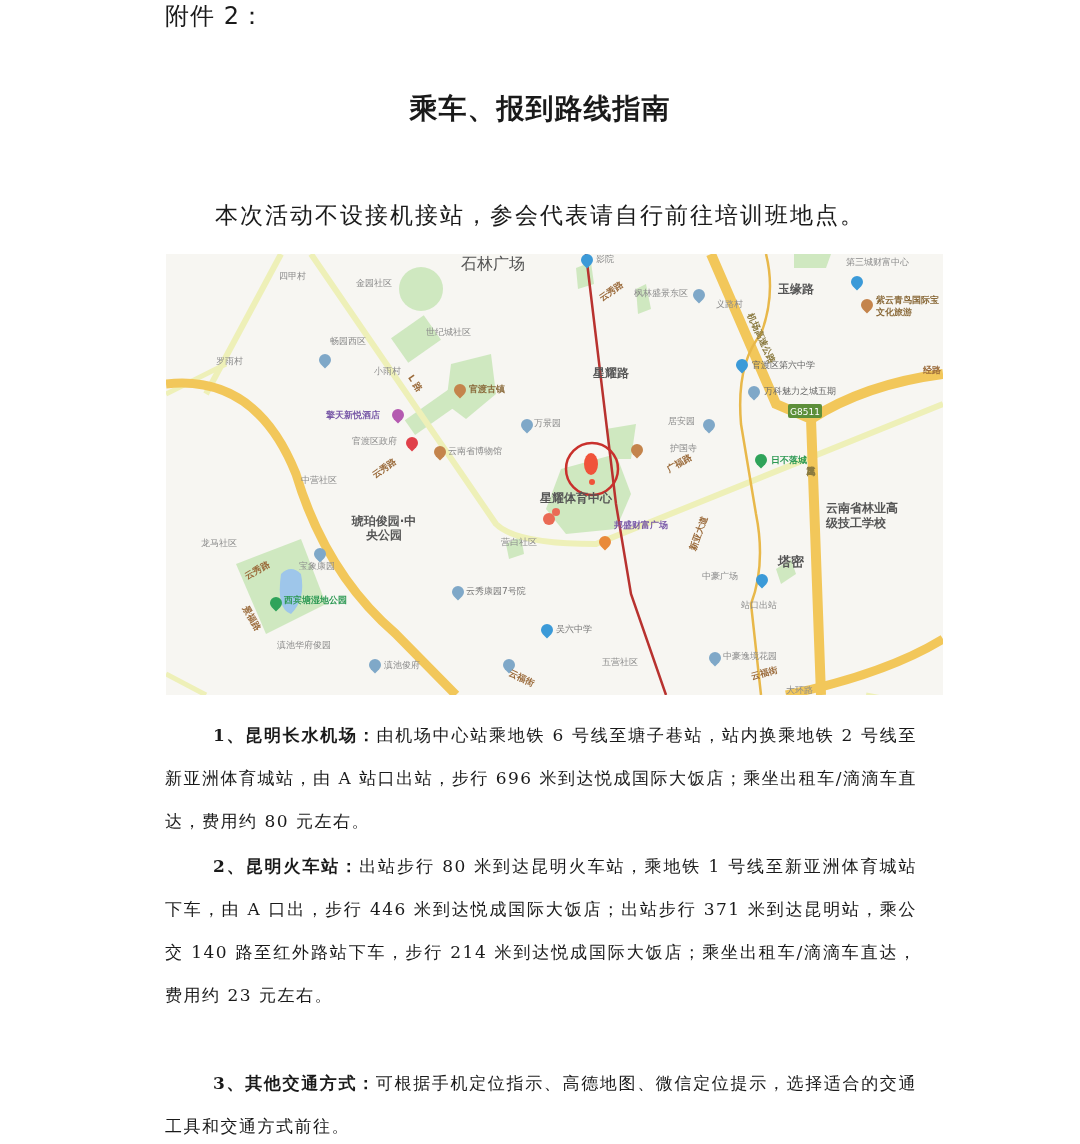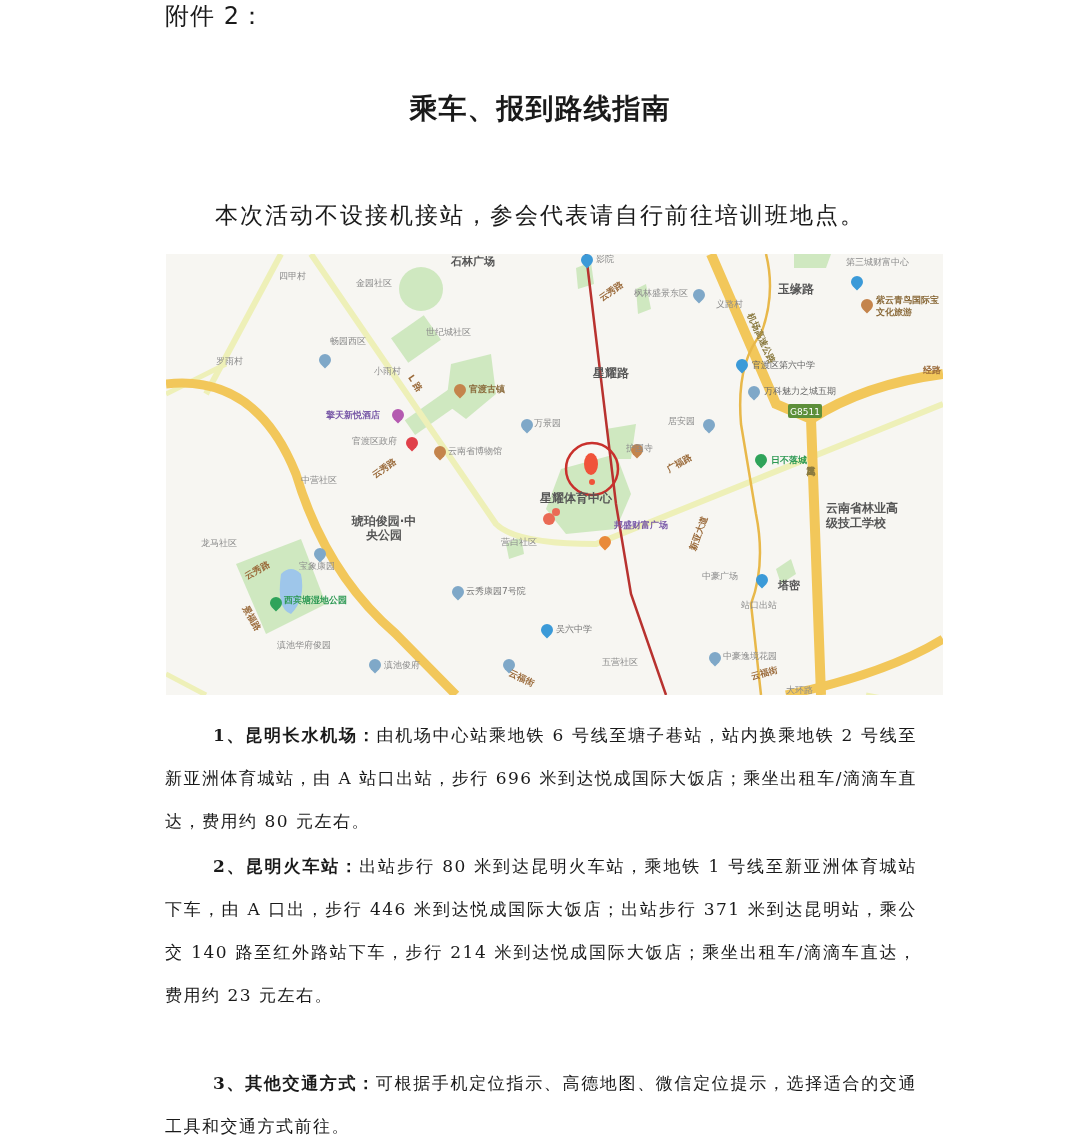--- a/index.html
+++ b/index.html
@@ -6,21 +6,21 @@
   body {
     width: 1080px; height: 1144px; background: #ffffff; position: relative; overflow: hidden;
     font-family: "DejaVu Serif", "Liberation Serif", serif; color: #1a1a1a;
   }
   .attach { position: absolute; left: 165px; top: 0px; font-size: 24px; font-family: "DejaVu Sans", sans-serif; letter-spacing: 1px; }
   .title { position: absolute; left: 0; width: 1080px; top: 90px; text-align: center; font-size: 28px; font-weight: bold; font-family: "DejaVu Serif", serif; letter-spacing: 1px; }
   .intro { position: absolute; left: 215px; top: 200px; font-size: 23px; font-family: "DejaVu Sans", sans-serif; letter-spacing: 2px; }
   .map { position: absolute; left: 166px; top: 254px; width: 777px; height: 441px; background: #f7f6f2; overflow: hidden; }
   .map svg { position: absolute; left: 0; top: 0; }
   .lbl { position: absolute; font-family: "DejaVu Sans", sans-serif; font-size: 9px; color: #8c8c8c; white-space: nowrap; line-height: 1; }
-  .lbl.big { font-size: 11px; font-weight: bold; color: #555; }
+  .lbl.big { font-size: 16px; font-weight: normal; color: #555; margin-left: 10px; }
   .lbl.road { color: #9a6a3a; font-weight: bold; font-size: 9px; }
   .lbl.poi { color: #8a6a3a; }
   .lbl.purple { color: #7a5aa8; font-weight: bold; }
   .lbl.green { color: #2f9a55; font-weight: bold; }
   .lbl.dark { color: #555; font-weight: bold; font-size: 12px; }
   .pin { position: absolute; width: 12px; height: 12px; border-radius: 50% 50% 50% 0; transform: rotate(-45deg); }
   .para { position: absolute; left: 165px; width: 752px; font-size: 17px; line-height: 43px; font-family: "DejaVu Serif", serif; letter-spacing: 1.5px; text-align: justify; }
   .para b { font-weight: bold; }
   .p1 { top: 714px; }
   .p2 { top: 845px; }
@@ -122,41 +122,41 @@
   <span class="lbl" style="left:598px;top:133px;color:#666;text-align:center;">万科魅力之城五期</span>
   <span class="lbl road" style="left:757px;top:112px;">经路</span>
   <span class="lbl purple" style="left:160px;top:157px;">擎天新悦酒店</span>
   <span class="lbl" style="left:186px;top:183px;">官渡区政府</span>
   <span class="lbl road" style="left:205px;top:210px;transform:rotate(-35deg);">云秀路</span>
   <span class="lbl" style="left:135px;top:222px;">中营社区</span>
   <span class="lbl dark" style="left:185px;top:260px;width:66px;white-space:normal;text-align:center;line-height:14px;">琥珀俊园·中央公园</span>
   <span class="lbl" style="left:368px;top:165px;">万景园</span>
   <span class="lbl" style="left:282px;top:193px;">云南省博物馆</span>
   <span class="lbl dark" style="left:374px;top:238px;">星耀体育中心</span>
-  <span class="lbl" style="left:460px;top:190px;">护国寺</span>
+  <span class="lbl" style="left:504px;top:190px;">护国寺</span>
   <span class="lbl" style="left:502px;top:163px;">居安园</span>
   <span class="lbl purple" style="left:448px;top:267px;">邦盛财富广场</span>
   <span class="lbl road" style="left:500px;top:205px;transform:rotate(-30deg);">广福路</span>
   <span class="lbl green" style="left:605px;top:202px;">日不落城</span>
   <span class="lbl road" style="left:640px;top:205px;writing-mode:vertical-rl;color:#8a7a40;">昆玉高速</span>
   <span class="lbl dark" style="left:660px;top:247px;width:82px;white-space:normal;line-height:15px;">云南省林业高级技工学校</span>
   <span class="lbl" style="left:335px;top:284px;">营白社区</span>
   <span class="lbl" style="left:35px;top:285px;">龙马社区</span>
   <span class="lbl road" style="left:78px;top:312px;transform:rotate(-30deg);">云秀路</span>
   <span class="lbl" style="left:133px;top:308px;">宝象康园</span>
   <span class="lbl green" style="left:118px;top:342px;">西宾塘湿地公园</span>
   <span class="lbl road" style="left:72px;top:360px;transform:rotate(60deg);">景福路</span>
   <span class="lbl" style="left:300px;top:333px;color:#777;">云秀康园7号院</span>
   <span class="lbl" style="left:390px;top:371px;color:#777;">吴六中学</span>
   <span class="lbl" style="left:111px;top:387px;">滇池华府俊园</span>
   <span class="lbl" style="left:218px;top:407px;">滇池俊府</span>
   <span class="lbl" style="left:436px;top:404px;">五营社区</span>
   <span class="lbl road" style="left:342px;top:420px;transform:rotate(25deg);">云福街</span>
   <span class="lbl" style="left:536px;top:318px;">中豪广场</span>
-  <span class="lbl dark" style="left:612px;top:326px;font-size:11px;">塔密</span>
+  <span class="lbl dark" style="left:612px;top:301px;font-size:13px;">塔密</span>
   <span class="lbl" style="left:575px;top:347px;">站口出站</span>
   <span class="lbl" style="left:557px;top:398px;">中豪逸境花园</span>
   <span class="lbl road" style="left:585px;top:415px;transform:rotate(-15deg);">云福街</span>
   <span class="lbl road" style="left:515px;top:275px;transform:rotate(-70deg);">新亚大道</span>
   <span class="lbl road" style="left:240px;top:125px;transform:rotate(55deg);">L 路</span>
   <span class="lbl road" style="left:568px;top:80px;transform:rotate(65deg);color:#8a7a40;">机场高速公路</span>
   <span class="lbl" style="left:620px;top:432px;">大环路</span>
 </div>
 
 <div class="para p1">

